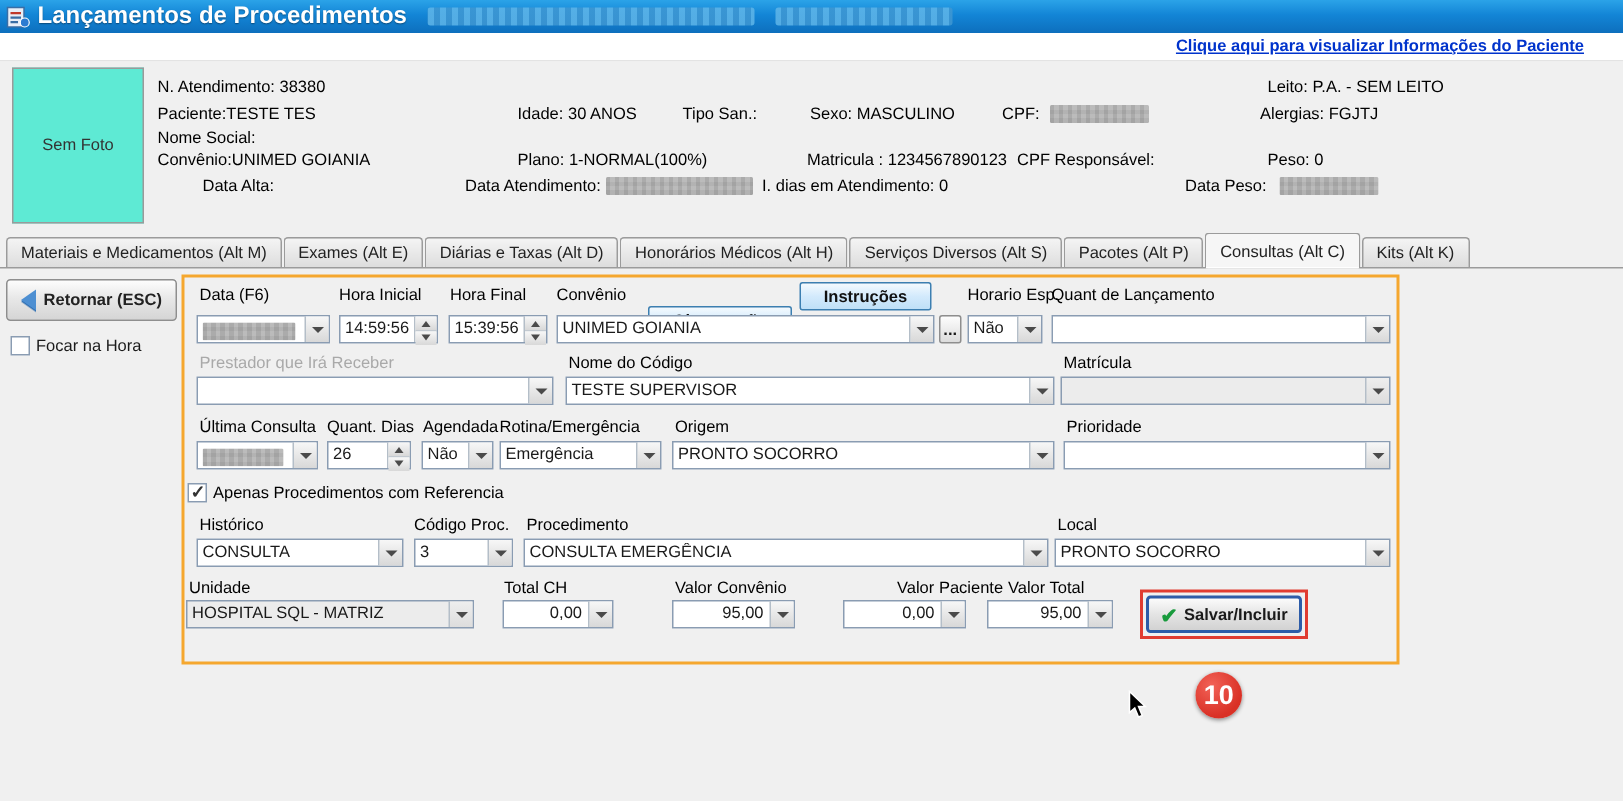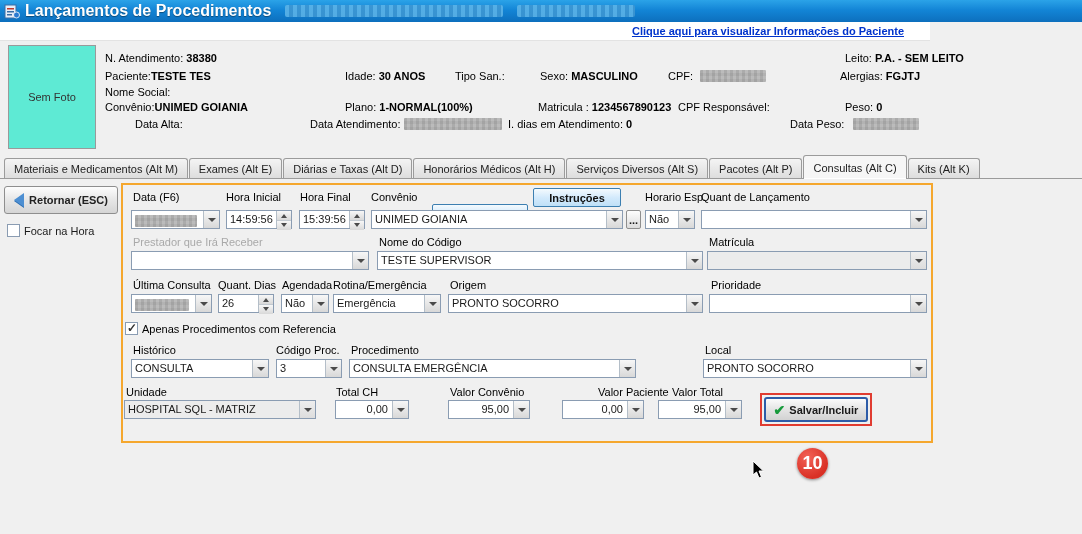--- a/index.html
+++ b/index.html
@@ -13,27 +13,27 @@
     position:absolute; left:0; top:0; width:1082px; height:22px;
     background:linear-gradient(180deg,#2ba3e8 0%,#1385d6 45%,#0d6fbd 100%);
     display:flex; align-items:center; padding-left:4px;
   }
   .app-icon { width:16px; height:16px; margin-right:5px; position:relative; flex:0 0 auto; }
   .title-text { color:#fff; font-weight:bold; font-size:16px; text-shadow:0 1px 1px rgba(0,0,0,.4); white-space:nowrap; }
   .title-redact { height:12px; border-radius:2px; margin-left:14px;
     background:repeating-linear-gradient(90deg,#5fb5e8 0 4px,#3f97d2 4px 8px);
     opacity:.85; }
   
-  .linkstrip { position:absolute; left:0; top:22px; width:930px; height:19px; background:#ffffff; border-bottom:1px solid #e3e3e3; }
+  .linkstrip { position:absolute; left:0; top:22px; width:1082px; height:19px; background:#ffffff; border-bottom:1px solid #e3e3e3; }
   .patient-link { position:absolute; right:26px; top:3px; color:#0033cc; text-decoration:underline; font-weight:bold; font-size:11px; cursor:pointer; white-space:nowrap; }
   
   .patient-panel { position:absolute; left:0; top:41px; width:1082px; height:112px; background:#f0f0f0; }
   .photo-box { position:absolute; left:8px; top:4px; width:88px; height:104px; background:#5eead4; border:1px solid #9a9a9a; display:flex; align-items:center; justify-content:center; color:#333; }
   .lbl { position:absolute; white-space:nowrap; font-size:11px; color:#000; }
-  .val { font-weight:bold; color:#000; }
+  .val { font-weight:normal; color:#000; }
   .redacted { display:inline-block; vertical-align:middle; height:12px;
     background:repeating-linear-gradient(90deg,#c9c9c9 0 3px,#dcdcdc 3px 6px),repeating-linear-gradient(0deg,#cfcfcf 0 3px,#d9d9d9 3px 6px);
     background-blend-mode:multiply; border-radius:1px; }
   
   .tabbar { position:absolute; left:4px; top:155px; height:24px; display:flex; align-items:flex-end; }
   .tab {
     height:21px; padding:0 9px; margin-right:1px; display:flex; align-items:center;
     background:linear-gradient(180deg,#f4f4f4,#dcdcdc); border:1px solid #9b9b9b; border-bottom:none;
     border-radius:3px 3px 0 0; font-size:11px; color:#222; cursor:pointer; white-space:nowrap;
   }
@@ -312,21 +312,21 @@
 <span class="flbl" style="left:705px; top:344px;">Local</span>
 
 <div class="combo" style="left:131px; top:359px; width:138px;">
   <span class="cval">CONSULTA</span>
   <span class="dd"></span>
 </div>
 <div class="combo" style="left:276px; top:359px; width:66px;">
   <span class="cval">3</span>
   <span class="dd"></span>
 </div>
-<div class="combo" style="left:349px; top:359px; width:287px;">
+<div class="combo" style="left:349px; top:359px; width:350px;">
   <span class="cval">CONSULTA EMERGÊNCIA</span>
   <span class="dd"></span>
 </div>
 <div class="combo" style="left:703px; top:359px; width:224px;">
   <span class="cval">PRONTO SOCORRO</span>
   <span class="dd"></span>
 </div>
 
 <span class="flbl" style="left:126px; top:386px;">Unidade</span>
 <span class="flbl" style="left:336px; top:386px;">Total CH</span>

